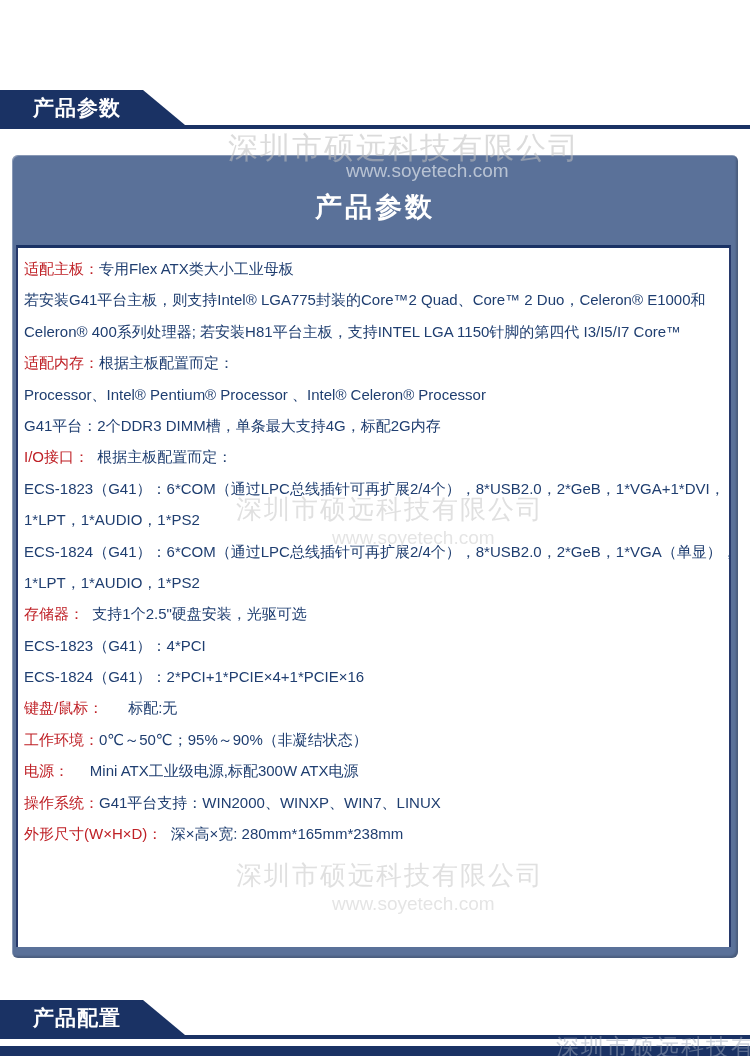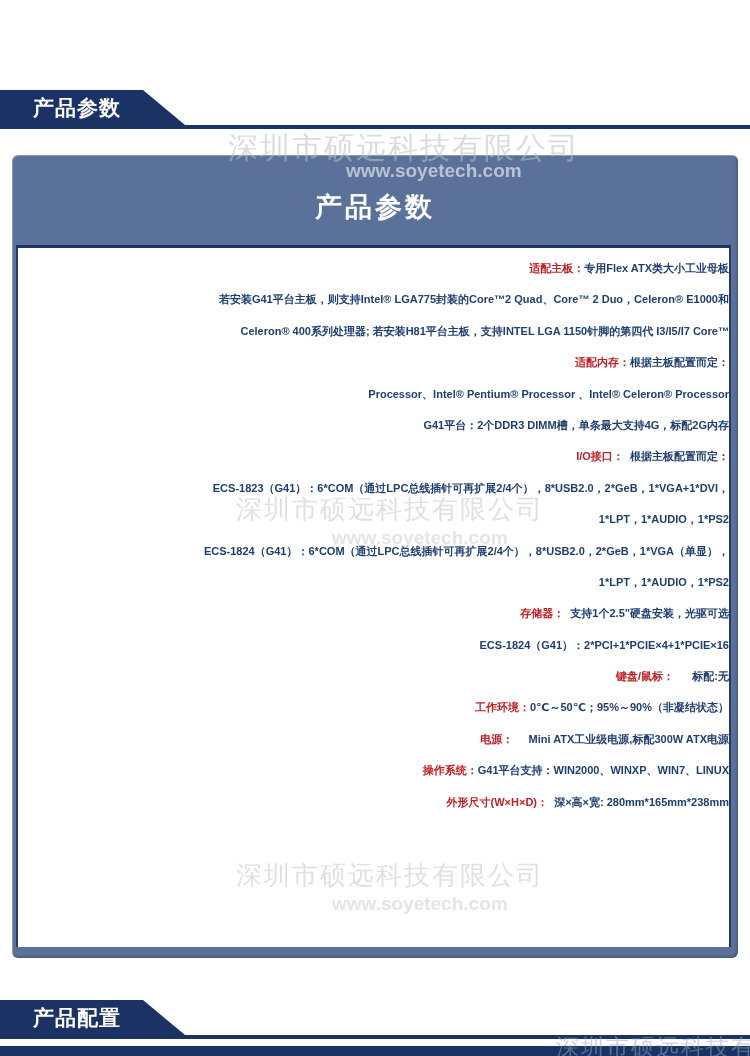--- a/index.html
+++ b/index.html
@@ -46,29 +46,29 @@
     border-top:3px solid #1a3264;
     border-left:2px solid #27396b;
     border-right:2px solid #27396b;
     z-index:0;
   }
   #spec-rows{
     position:relative;z-index:2;
     padding:5px 0 0 6px;
   }
   .row{
-    height:31.4px;line-height:31.4px;font-size:11px;font-weight:bold;
-    white-space:pre;overflow:visible;text-align:right;
+    height:31.4px;line-height:31.4px;font-size:15px;font-weight:normal;
+    white-space:pre;overflow:visible;
   }
   .lbl{color:#bf2026;}
   .val{color:#1f3e70;}
   
   .wm{position:absolute;white-space:nowrap;pointer-events:none;font-weight:normal;}
   .wm-company{letter-spacing:2px;filter:blur(.6px);}
-  .wm-url{font-weight:bold;filter:blur(.4px);}
+  .wm-url{font-weight:normal;filter:blur(.4px);}
   #wm-top-company{left:228px;top:128px;font-size:30px;color:#bfbfbf;opacity:.55;z-index:5;}
   #wm-header-url{left:346px;top:160px;font-size:19px;color:#c3ccda;opacity:.9;z-index:6;filter:none;}
   #wm-mid-company{left:236px;top:492px;font-size:26px;color:#d9d9d9;opacity:.8;z-index:1;}
   #wm-mid-url{left:332px;top:527px;font-size:19px;color:#dedede;opacity:.8;z-index:1;}
   #wm-low-company{left:236px;top:858px;font-size:26px;color:#d9d9d9;opacity:.8;z-index:1;}
   #wm-low-url{left:332px;top:893px;font-size:19px;color:#dedede;opacity:.8;z-index:1;}
   #wm-bottom{left:556px;top:1032px;font-size:23px;color:#9aa5b8;opacity:.5;z-index:6;filter:blur(.7px);}
 </style>
 </head>
 <body>
@@ -104,20 +104,21 @@
 
   <div class="row"><span class="lbl"></span><span class="val">1*LPT，1*AUDIO，1*PS2</span></div>
 
   <div class="row"><span class="lbl"></span><span class="val">ECS-1824（G41）：6*COM（通过LPC总线插针可再扩展2/4个），8*USB2.0，2*GeB，1*VGA（单显），</span></div>
 
   <div class="row"><span class="lbl"></span><span class="val">1*LPT，1*AUDIO，1*PS2</span></div>
 
   <div class="row"><span class="lbl">存储器：</span><span class="val">  支持1个2.5"硬盘安装，光驱可选</span></div>
 
 
+  <div class="row"><span class="lbl"></span><span class="val">ECS-1823（G41）：4*PCI</span></div>
 
   <div class="row"><span class="lbl"></span><span class="val">ECS-1824（G41）：2*PCI+1*PCIE×4+1*PCIE×16</span></div>
 
   <div class="row"><span class="lbl">键盘/鼠标：</span><span class="val">      标配:无</span></div>
 
   <div class="row"><span class="lbl">工作环境：</span><span class="val">0℃～50℃；95%～90%（非凝结状态）</span></div>
 
 
   <div class="row"><span class="lbl">电源：</span><span class="val">     Mini ATX工业级电源,标配300W ATX电源</span></div>
 

